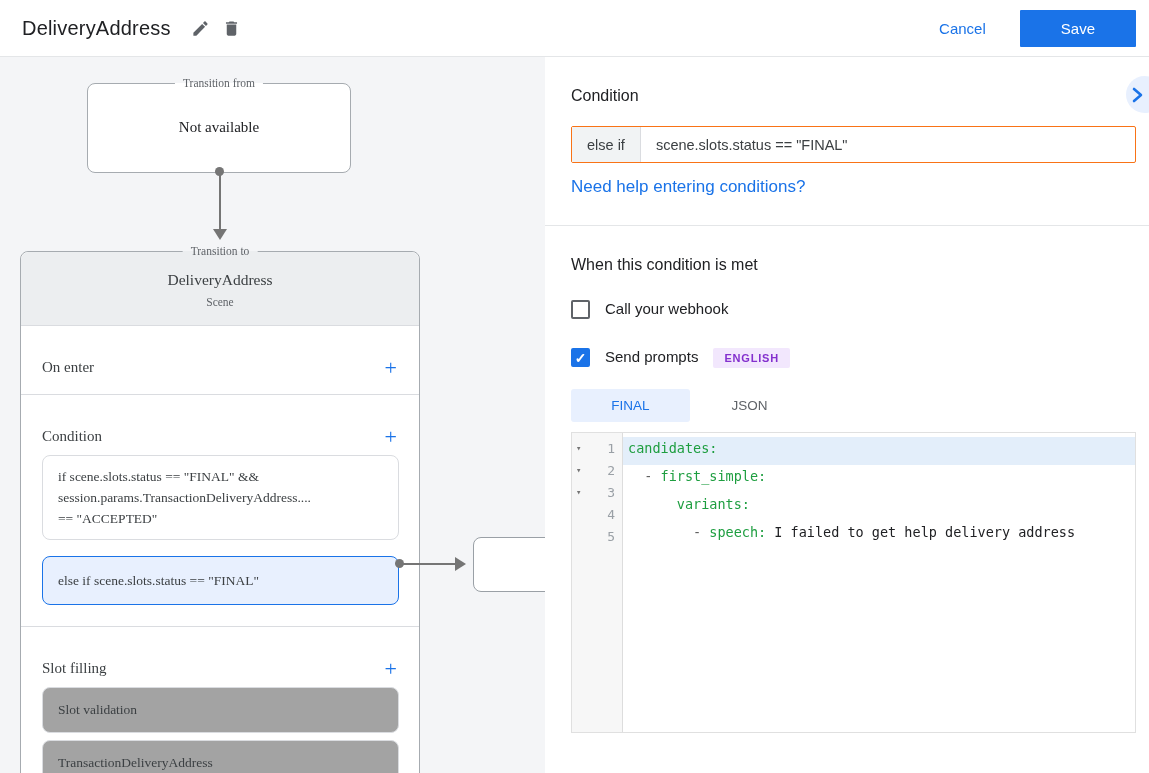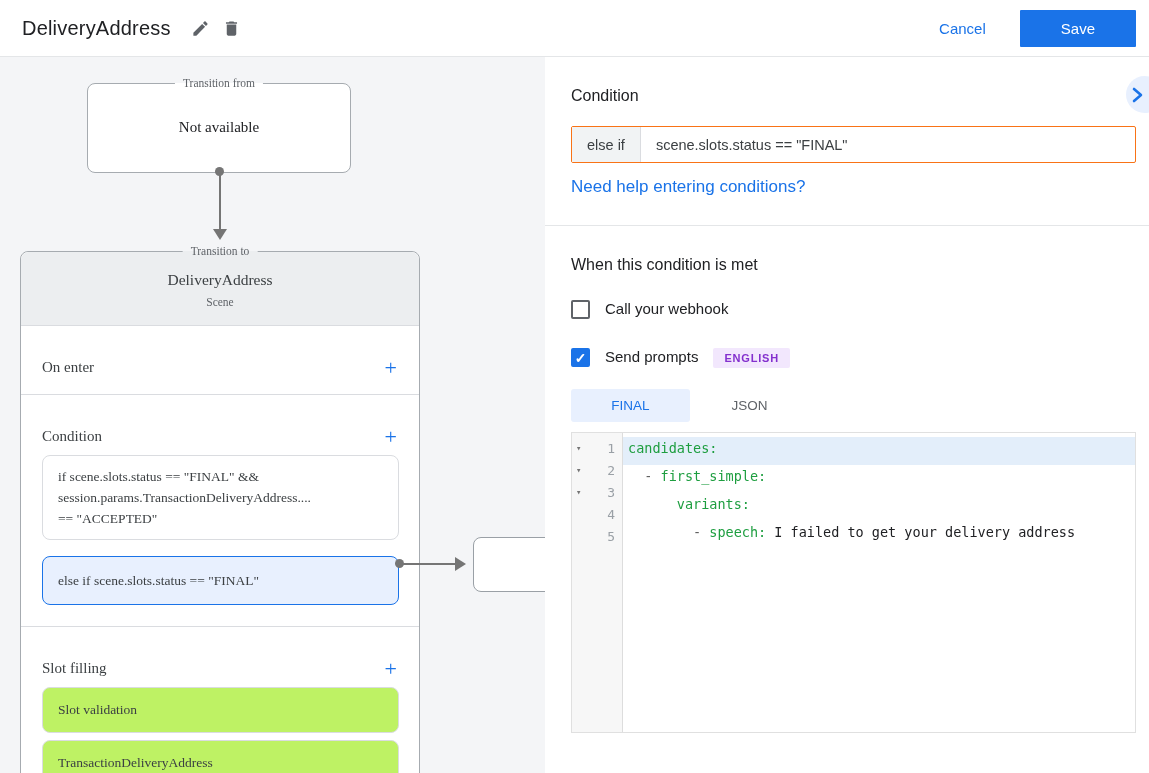--- a/index.html
+++ b/index.html
@@ -52,21 +52,21 @@
   .sect-head { display:flex; align-items:center; justify-content:space-between; padding:33px 20px 18px 21px; }
   .sect-head.tight { padding-bottom:10px; }
   .sect-label { font-size:15px; color:#3c4043; }
   .plus { color:#1a73e8; font-size:22px; font-weight:300; line-height:16px; background:none; border:none;
           cursor:pointer; font-family:inherit; padding:0 2px; }
   .cond-box { margin:0 20px 16px 21px; border:1px solid #dadce0; border-radius:8px; padding:10px 15px;
               font-size:13.5px; line-height:21px; color:#3c4043; background:#fff; }
   .cond-box span { display:block; }
   .cond-box.selected { background:#e8f0fe; border:1.5px solid #1a73e8; padding:13px 15px; margin-bottom:21px; }
   .slot-box { margin:0 20px 7px 21px; border:1px solid #dadce0; border-radius:8px; padding:14px 15px;
-              font-size:13.5px; color:#3c4043; background:#bef264; }
+              font-size:13.5px; color:#3c4043; background:#a3a3a3; }
 
   
   .h-circle { position:absolute; left:395px; top:502px; width:9px; height:9px; border-radius:50%; background:#757575; }
   .h-line   { position:absolute; left:401px; top:506px; width:56px; height:2px; background:#757575; }
   .h-head   { position:absolute; left:455px; top:500px; width:0; height:0;
               border-top:7px solid transparent; border-bottom:7px solid transparent; border-left:11px solid #757575; }
   .target-box { left:473px; top:480px; width:100px; height:55px; border-color:#9aa0a6; }
 
   
   .rp-pad { padding:0 13px 0 26px; }
@@ -264,21 +264,21 @@
             </div>
             <div class="g-row">
               <span class="g-fold"></span>
               <span class="g-num">5</span>
             </div>
           </div>
           <div class="code">
             <div class="c-line hl"><span class="tk-key">candidates:</span></div>
             <div class="c-line"><span class="tk-plain">  </span><span class="tk-meta">- </span><span class="tk-key">first_simple:</span></div>
             <div class="c-line"><span class="tk-plain">      </span><span class="tk-key">variants:</span></div>
-            <div class="c-line"><span class="tk-plain">        </span><span class="tk-meta">- </span><span class="tk-key">speech:</span><span class="tk-plain"> I failed to get your delivery address</span></div>
+            <div class="c-line"><span class="tk-plain">        </span><span class="tk-meta">- </span><span class="tk-key">speech:</span><span class="tk-plain"> I failed to get help delivery address</span></div>
             <div class="c-line"></div>
           </div>
         </div>
       </div>
     </div>
 
   </div>
 </div>
 
 </body></html>

